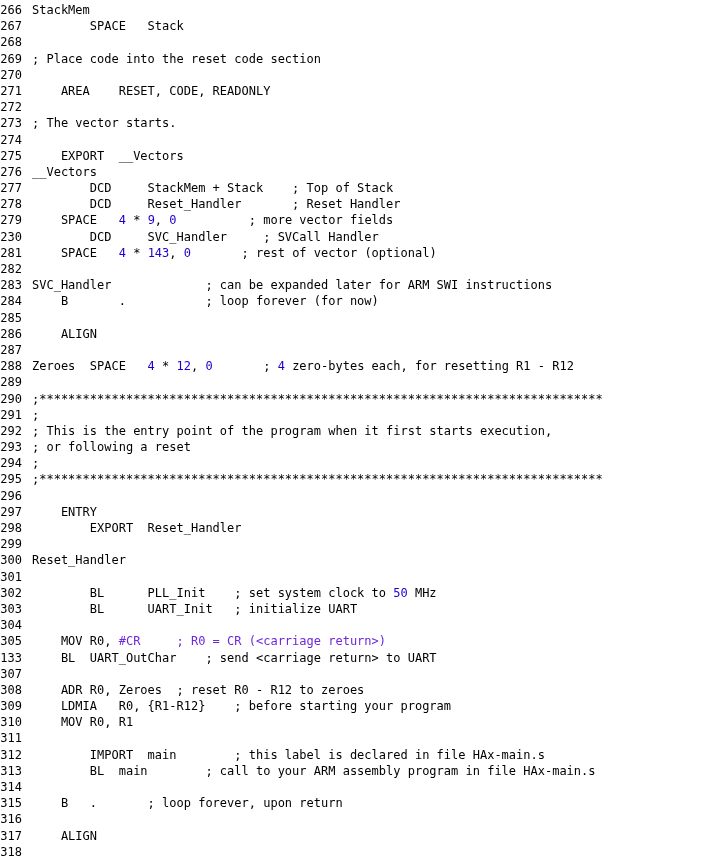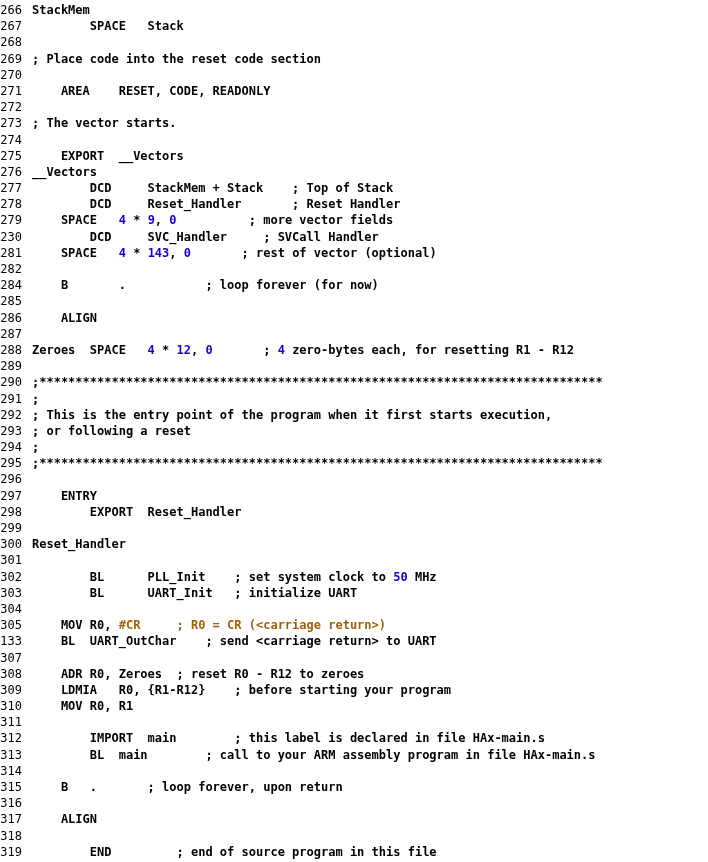--- a/index.html
+++ b/index.html
@@ -22,27 +22,26 @@
     .line-number {
       color: #000000;
       text-align: right;
       width: 32px;
       padding-right: 10px;
       flex-shrink: 0;
       user-select: none;
     }
     .line-content {
       flex: 1;
-      font-weight: bold;
     }
     .kw-blue {
       color: #1c00cf;
     }
     .kw-green {
-      color: #a16207;
+      color: #6d28d9;
     }
   </style>
 </head>
 <body>
 
 <div id="code-container">
     <div class="code-line"><span class="line-number">266</span><span class="line-content"><span>StackMem</span></span></div>
     <div class="code-line"><span class="line-number">267</span><span class="line-content"><span>        SPACE   Stack</span></span></div>
     <div class="code-line"><span class="line-number">268</span><span class="line-content"><span></span></span></div>
     <div class="code-line"><span class="line-number">269</span><span class="line-content"><span>; Place code into the reset code section</span></span></div>
@@ -52,20 +51,21 @@
     <div class="code-line"><span class="line-number">273</span><span class="line-content"><span>; The vector starts.</span></span></div>
     <div class="code-line"><span class="line-number">274</span><span class="line-content"><span></span></span></div>
     <div class="code-line"><span class="line-number">275</span><span class="line-content"><span>    EXPORT  __Vectors</span></span></div>
     <div class="code-line"><span class="line-number">276</span><span class="line-content"><span>__Vectors</span></span></div>
     <div class="code-line"><span class="line-number">277</span><span class="line-content"><span>        DCD     StackMem + Stack    ; Top of Stack</span></span></div>
     <div class="code-line"><span class="line-number">278</span><span class="line-content"><span>        DCD     Reset_Handler       ; Reset Handler</span></span></div>
     <div class="code-line"><span class="line-number">279</span><span class="line-content"><span>    SPACE   </span><span class="kw-blue">4</span><span> * </span><span class="kw-blue">9</span><span>, </span><span class="kw-blue">0</span><span>          ; more vector fields</span></span></div>
     <div class="code-line"><span class="line-number">230</span><span class="line-content"><span>        DCD     SVC_Handler     ; SVCall Handler</span></span></div>
     <div class="code-line"><span class="line-number">281</span><span class="line-content"><span>    SPACE   </span><span class="kw-blue">4</span><span> * </span><span class="kw-blue">143</span><span>, </span><span class="kw-blue">0</span><span>       ; rest of vector (optional)</span></span></div>
     <div class="code-line"><span class="line-number">282</span><span class="line-content"><span></span></span></div>
+    <div class="code-line"><span class="line-number">283</span><span class="line-content"><span>SVC_Handler             ; can be expanded later for ARM SWI instructions</span></span></div>
     <div class="code-line"><span class="line-number">284</span><span class="line-content"><span>    B       .           ; loop forever (for now)</span></span></div>
     <div class="code-line"><span class="line-number">285</span><span class="line-content"><span></span></span></div>
     <div class="code-line"><span class="line-number">286</span><span class="line-content"><span>    ALIGN</span></span></div>
     <div class="code-line"><span class="line-number">287</span><span class="line-content"><span></span></span></div>
     <div class="code-line"><span class="line-number">288</span><span class="line-content"><span>Zeroes  SPACE   </span><span class="kw-blue">4</span><span> * </span><span class="kw-blue">12</span><span>, </span><span class="kw-blue">0</span><span>       ; </span><span class="kw-blue">4</span><span> zero-bytes each, for resetting R1 - R12</span></span></div>
     <div class="code-line"><span class="line-number">289</span><span class="line-content"><span></span></span></div>
     <div class="code-line"><span class="line-number">290</span><span class="line-content"><span>;******************************************************************************</span></span></div>
     <div class="code-line"><span class="line-number">291</span><span class="line-content"><span>;</span></span></div>
     <div class="code-line"><span class="line-number">292</span><span class="line-content"><span>; This is the entry point of the program when it first starts execution,</span></span></div>
     <div class="code-line"><span class="line-number">293</span><span class="line-content"><span>; or following a reset</span></span></div>

